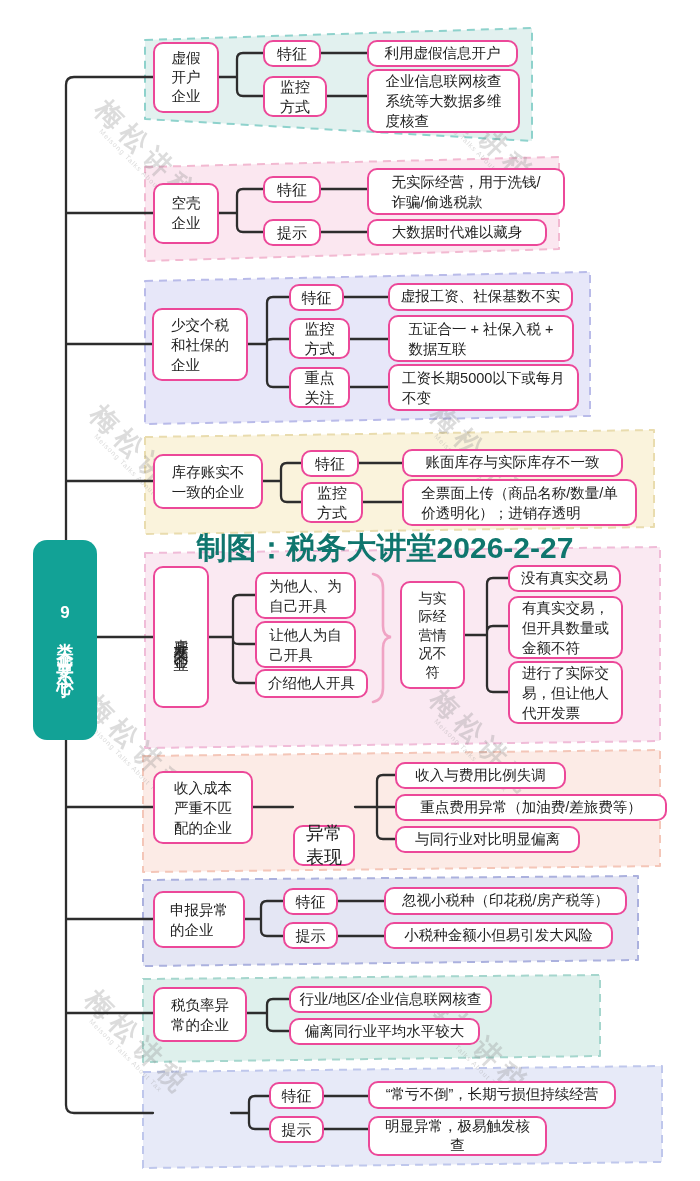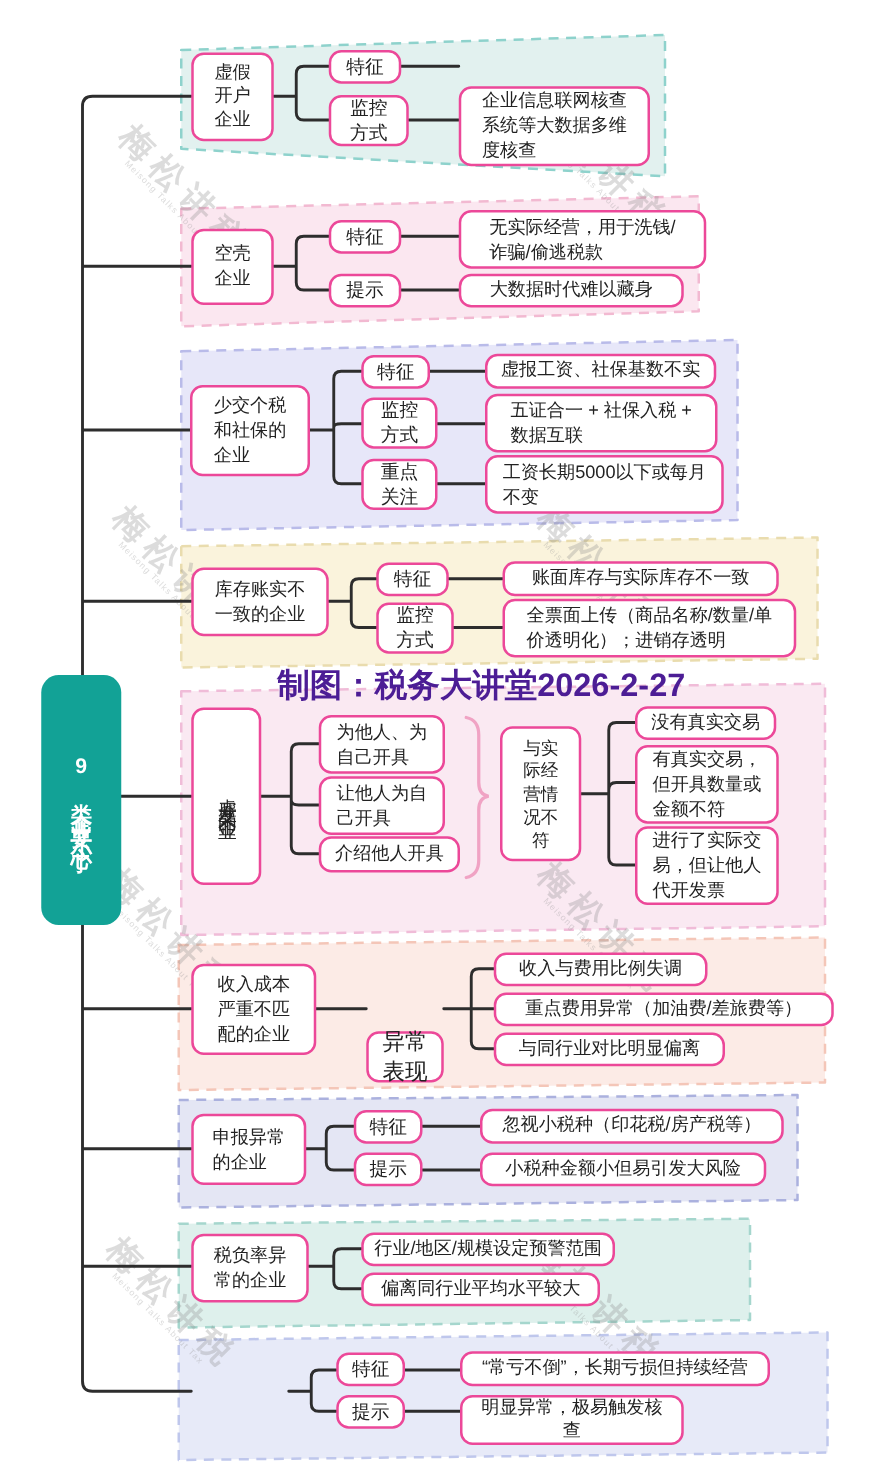--- a/index.html
+++ b/index.html
@@ -26,21 +26,21 @@
     padding:8px 2px;font-size:15px;
   }
   .root{
     position:absolute;z-index:3;background:#12a296;border:none;border-radius:14px;
     color:#ffffff;font-weight:bold;font-size:17px;
     writing-mode:vertical-lr;text-orientation:upright;letter-spacing:7px;
     display:flex;align-items:center;justify-content:center;box-sizing:border-box;
   }
   .credit{
     position:absolute;z-index:4;left:150px;top:532px;width:470px;height:32px;
-    color:#4c1d95;font-size:26px;font-weight:bold;text-align:center;line-height:32px;
+    color:#0f766e;font-size:30px;font-weight:bold;text-align:center;line-height:32px;
     white-space:nowrap;
   }
   .bgpoly{stroke-width:2;stroke-dasharray:8 6;stroke-linejoin:round;}
   .conn{fill:none;stroke:#2d2d2d;stroke-width:2.3;stroke-linecap:round;stroke-linejoin:round;}
   .brace{fill:none;stroke:#f0a3c4;stroke-width:2.6;stroke-linecap:round;}
   .bg1{fill:#e2f1ef;stroke:#8ed2cc}.bg2{fill:#fbe7f0;stroke:#f2b9d1}
   .bg3{fill:#e7e7f9;stroke:#b9bbe9}.bg4{fill:#faf3dc;stroke:#e9dcae}
   .bg5{fill:#fae9f2;stroke:#f0bcd8}.bg6{fill:#fcebe6;stroke:#f4c6b8}
   .bg7{fill:#e4e6f4;stroke:#abb1de}.bg8{fill:#def0ec;stroke:#a5d6cd}
   .bg9{fill:#e7eaf8;stroke:#bfc7ec}
@@ -126,20 +126,21 @@
   </svg>
 
   <div class="root" style="left:33px;top:540px;width:64px;height:200px">9类企业要小心了</div>
 
   <div class="credit">制图：税务大讲堂2026-2-27</div>
 
   <div class="node" style="left:153px;top:42px;width:66px;height:71px">虚假
 开户
 企业</div>
   <div class="node" style="left:263px;top:40px;width:58px;height:27px;font-size:15px">特征</div>
+  <div class="node" style="left:367px;top:40px;width:151px;height:27px">利用虚假信息开户</div>
   <div class="node" style="left:263px;top:76px;width:64px;height:41px;font-size:15px">监控
 方式</div>
   <div class="node ml" style="left:367px;top:69px;width:153px;height:64px">企业信息联网核查
 系统等大数据多维
 度核查</div>
 
   <div class="node" style="left:153px;top:183px;width:66px;height:61px">空壳
 企业</div>
   <div class="node" style="left:263px;top:176px;width:58px;height:27px;font-size:15px">特征</div>
   <div class="node ml" style="left:367px;top:168px;width:198px;height:47px">无实际经营，用于洗钱/
@@ -200,21 +201,21 @@
 
   <div class="node ml" style="left:153px;top:891px;width:92px;height:57px">申报异常
 的企业</div>
   <div class="node" style="left:283px;top:888px;width:55px;height:27px;font-size:15px">特征</div>
   <div class="node" style="left:384px;top:887px;width:243px;height:28px">忽视小税种（印花税/房产税等）</div>
   <div class="node" style="left:283px;top:922px;width:55px;height:27px;font-size:15px">提示</div>
   <div class="node" style="left:384px;top:922px;width:229px;height:27px">小税种金额小但易引发大风险</div>
 
   <div class="node ml" style="left:153px;top:987px;width:94px;height:55px">税负率异
 常的企业</div>
-  <div class="node" style="left:289px;top:986px;width:203px;height:27px">行业/地区/规模设定预警范围</div>
+  <div class="node" style="left:289px;top:986px;width:203px;height:27px">行业/地区/企业信息联网核查</div>
   <div class="node" style="left:289px;top:1018px;width:191px;height:27px">偏离同行业平均水平较大</div>
 
   <div class="node" style="left:269px;top:1082px;width:55px;height:27px;font-size:15px">特征</div>
   <div class="node" style="left:368px;top:1081px;width:248px;height:28px">“常亏不倒”，长期亏损但持续经营</div>
   <div class="node" style="left:269px;top:1116px;width:55px;height:27px;font-size:15px">提示</div>
   <div class="node" style="left:368px;top:1116px;width:179px;height:40px">明显异常，极易触发核查</div>
 
 </div>
 
 </body></html>

